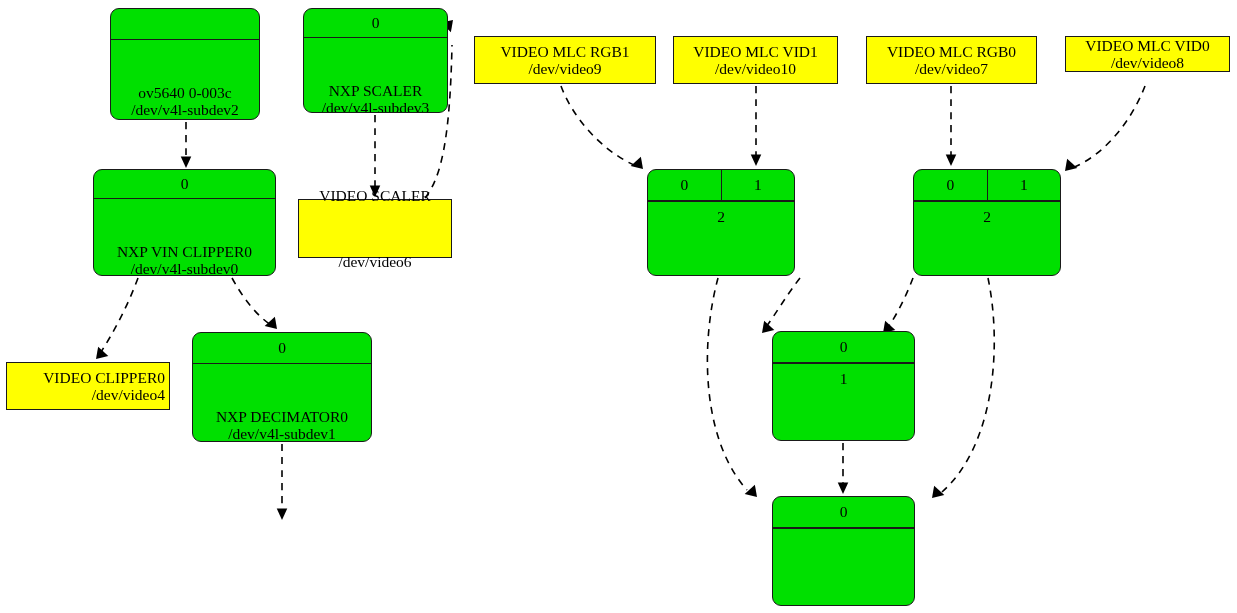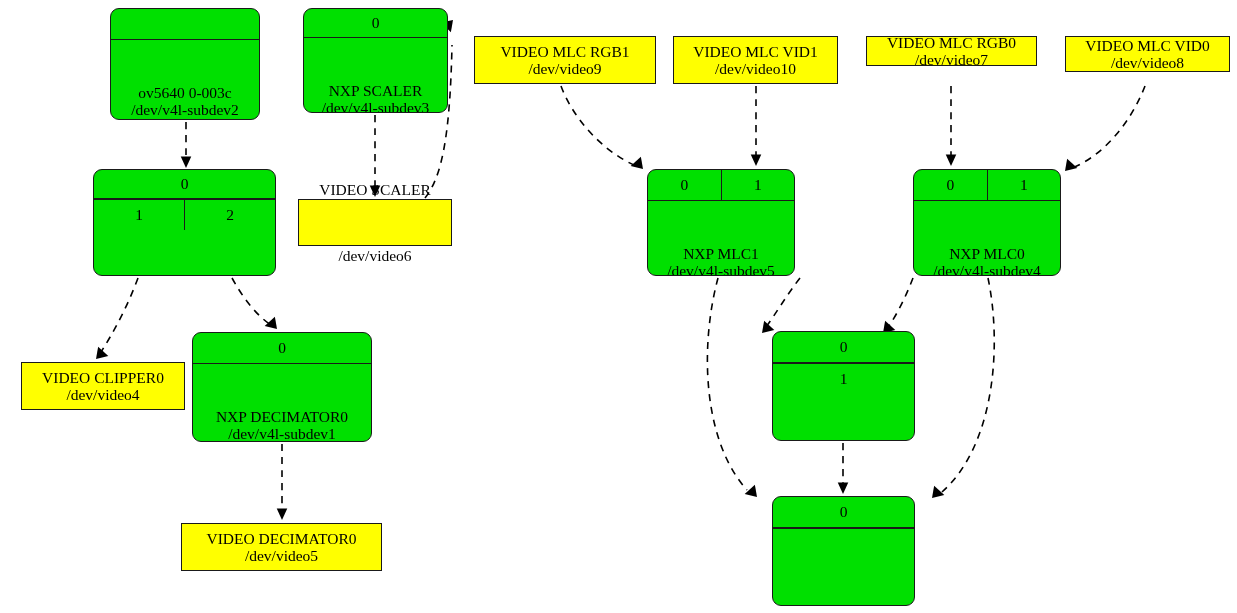--- a/index.html
+++ b/index.html
@@ -181,68 +181,64 @@
       </div>
     </div>
     <div class="node devnode" style="left: 474px; top: 36px; width: 182px; height: 48px;">
       <span class="dev-title">VIDEO MLC RGB1</span>
       <span class="dev-path">/dev/video9</span>
     </div>
     <div class="node devnode" style="left: 673px; top: 36px; width: 165px; height: 48px;">
       <span class="dev-title">VIDEO MLC VID1</span>
       <span class="dev-path">/dev/video10</span>
     </div>
-    <div class="node devnode" style="left: 866px; top: 36px; width: 171px; height: 30px;">
+    <div class="node devnode" style="left: 866px; top: 36px; width: 171px; height: 48px;">
       <span class="dev-title">VIDEO MLC RGB0</span>
       <span class="dev-path">/dev/video7</span>
     </div>
     <div class="node devnode" style="left: 1065px; top: 36px; width: 165px; height: 36px;">
       <span class="dev-title">VIDEO MLC VID0</span>
       <span class="dev-path">/dev/video8</span>
     </div>
     <div class="node subdev" style="left: 93px; top: 169px; width: 183px; height: 107px;">
       <div class="port-row top" style="height: 28px;">
         <div class="port-cell">0</div>
       </div>
+      <div class="body-row">
+        <span class="n-title">NXP VIN CLIPPER0</span>
+        <span class="n-path">/dev/v4l-subdev0</span>
+      </div>
       <div class="port-row bottom" style="height: 30px;">
         <div class="port-cell">1</div>
         <div class="port-cell">2</div>
       </div>
     </div>
-    <div class="node devnode" style="left: 298px; top: 199px; width: 154px; height: 47px; gap: 48px;">
+    <div class="node devnode" style="left: 298px; top: 199px; width: 154px; height: 59px; gap: 48px;">
       <span class="dev-title">VIDEO SCALER</span>
       <span class="dev-path">/dev/video6</span>
     </div>
     <div class="node subdev" style="left: 647px; top: 169px; width: 148px; height: 107px;">
       <div class="port-row top" style="height: 30px;">
         <div class="port-cell">0</div>
         <div class="port-cell">1</div>
       </div>
-      <div class="body-row">
-        <span class="n-title">NXP MLC1</span>
-        <span class="n-path">/dev/v4l-subdev5</span>
-      </div>
       <div class="port-row bottom" style="height: 30px;">
         <div class="port-cell">2</div>
       </div>
     </div>
     <div class="node subdev" style="left: 913px; top: 169px; width: 148px; height: 107px;">
       <div class="port-row top" style="height: 30px;">
         <div class="port-cell">0</div>
         <div class="port-cell">1</div>
       </div>
-      <div class="body-row">
-        <span class="n-title">NXP MLC0</span>
-        <span class="n-path">/dev/v4l-subdev4</span>
-      </div>
       <div class="port-row bottom" style="height: 30px;">
         <div class="port-cell">2</div>
       </div>
     </div>
-    <div class="node devnode" style="left: 21px; top: 362px; width: 164px; height: 48px;">
+    <div class="node devnode" style="left: 6px; top: 362px; width: 164px; height: 48px; align-items: flex-end;">
       <span class="dev-title">VIDEO CLIPPER0</span>
       <span class="dev-path">/dev/video4</span>
     </div>
     <div class="node subdev" style="left: 192px; top: 332px; width: 180px; height: 110px;">
       <div class="port-row top" style="height: 30px;">
         <div class="port-cell">0</div>
       </div>
       <div class="body-row">
         <span class="n-title">NXP DECIMATOR0</span>
         <span class="n-path">/dev/v4l-subdev1</span>
@@ -251,24 +247,20 @@
         <div class="port-cell">1</div>
       </div>
     </div>
     <div class="node subdev" style="left: 772px; top: 331px; width: 143px; height: 110px;">
       <div class="port-row top" style="height: 30px;">
         <div class="port-cell">0</div>
       </div>
       <div class="port-row bottom" style="height: 30px;">
         <div class="port-cell">1</div>
       </div>
-    </div>
-    <div class="node devnode" style="left: 181px; top: 523px; width: 201px; height: 48px;">
-      <span class="dev-title">VIDEO DECIMATOR0</span>
-      <span class="dev-path">/dev/video5</span>
     </div>
     <div class="node subdev" style="left: 772px; top: 496px; width: 143px; height: 110px;">
       <div class="port-row top" style="height: 30px;">
         <div class="port-cell">0</div>
       </div>
       <div class="port-row bottom" style="height: 30px;">
         <div class="port-cell"></div>
       </div>
     </div>
   </div>

